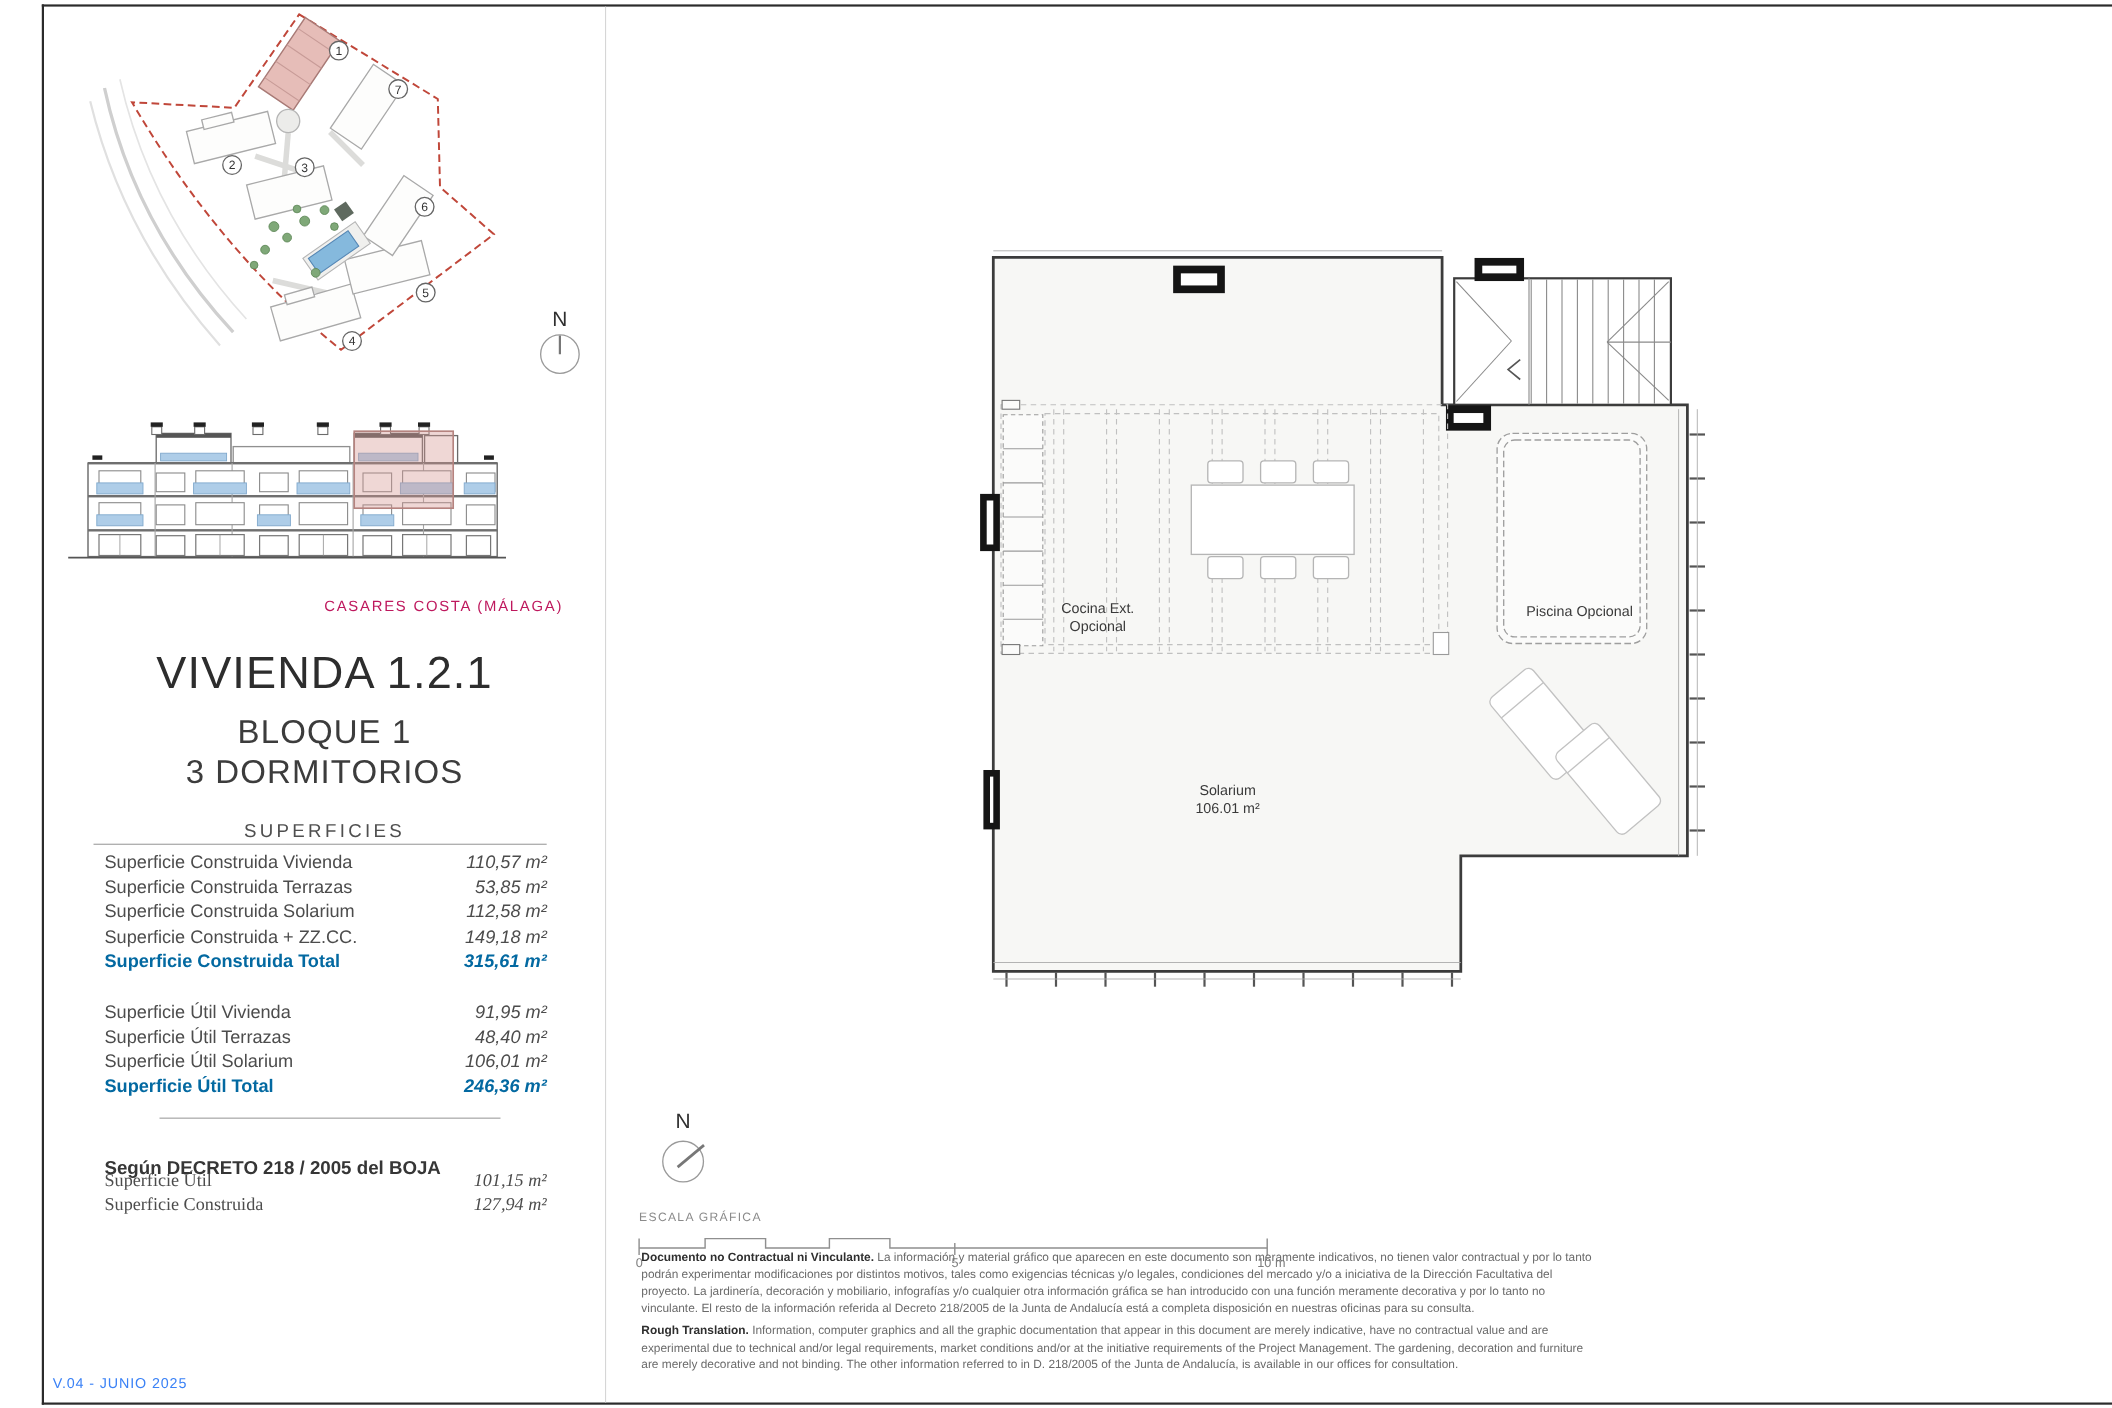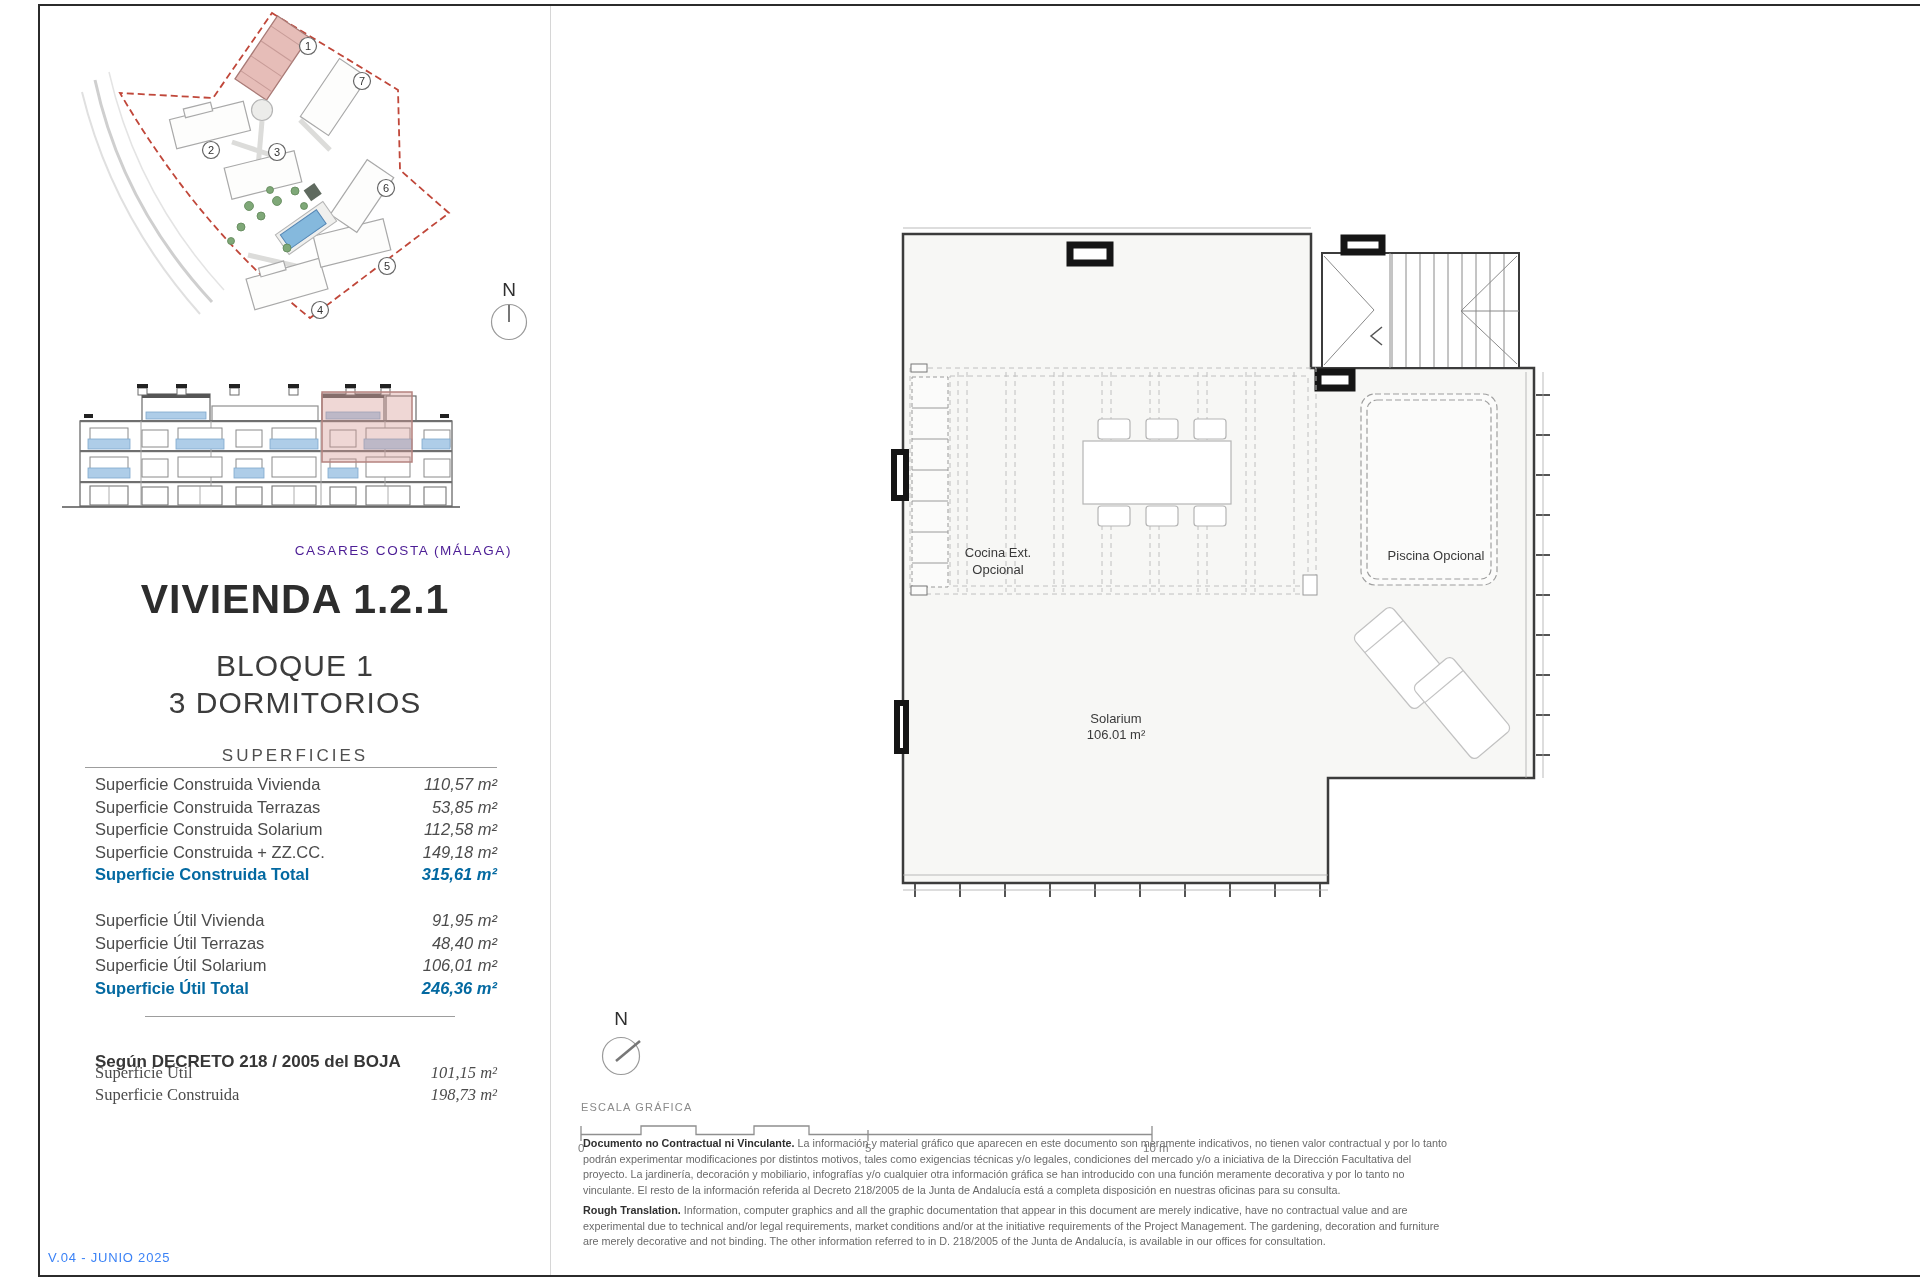--- a/index.html
+++ b/index.html
@@ -5,22 +5,22 @@
   html,body{margin:0;padding:0;background:#ffffff;}
   body{font-family:"Liberation Sans", sans-serif; color:#4a4a4a;}
   .page{position:relative;width:1920px;height:1280px;background:#ffffff;overflow:hidden;}
   .abs{position:absolute;}
   
   .frame-top{left:38px;top:4px;width:1882px;height:2px;background:#2b2b2b;}
   .frame-left{left:38px;top:4px;width:2px;height:1273px;background:#2b2b2b;}
   .frame-bottom{left:38px;top:1275px;width:1882px;height:2px;background:#2b2b2b;}
   .divider{left:550px;top:6px;width:1px;height:1269px;background:#d6d6d6;}
   
-  .caption{left:250px;top:543px;width:262px;text-align:right;font-size:13.5px;letter-spacing:1.6px;color:#4c1d95;}
-  .title{left:40px;top:576px;width:510px;text-align:center;font-size:41px;font-weight:bold;letter-spacing:1px;color:#2d2d2d;}
+  .caption{left:250px;top:543px;width:262px;text-align:right;font-size:13.5px;letter-spacing:1.6px;color:#be185d;}
+  .title{left:40px;top:588px;width:510px;text-align:center;font-size:41px;font-weight:normal;letter-spacing:1px;color:#2d2d2d;}
   .subtitle{left:40px;width:510px;text-align:center;font-size:30px;color:#3c3c3c;letter-spacing:1px;}
   .sub1{top:649px;} .sub2{top:686px;}
   .sup-head{left:40px;top:746px;width:510px;text-align:center;font-size:17px;letter-spacing:3px;color:#4f4f4f;}
   .rule{height:1px;background:#9d9d9d;}
   .rule1{left:85px;top:767px;width:412px;}
   .rule2{left:145px;top:1016px;width:310px;}
   .rows{left:95px;width:402px;font-size:16.5px;line-height:22.5px;color:#4c4c4c;}
   .rows1{top:773px;} .rows2{top:909px;} .rows3{top:1062px;line-height:21.5px;font-family:Liberation Serif, serif;}
   .srow{display:flex;justify-content:space-between;}
   .svalue{font-style:italic;}
@@ -301,21 +301,21 @@
   <div class="abs rule rule2"></div>
   <div class="abs decreto-head">Según DECRETO 218 / 2005 del BOJA</div>
 
   <div class="abs rows rows3">
     <div class="srow">
       <span class="slabel">Superficie Útil</span>
       <span class="svalue">101,15 m²</span>
     </div>
     <div class="srow">
       <span class="slabel">Superficie Construida</span>
-      <span class="svalue">198,73 m²</span>
+      <span class="svalue">127,94 m²</span>
     </div>
   </div>
 
   <svg class="abs" style="left:840px;top:200px;" width="740" height="720" viewBox="840 200 740 720">
 
     <path d="M903,234 L1311,234 L1311,368 L1534,368 L1534,778 L1328,778 L1328,883 L903,883 Z" fill="#f7f7f5" stroke="#3c3c3c" stroke-width="2.5"></path>
     <line x1="903" y1="228" x2="1311" y2="228" stroke="#aaa" stroke-width="0.8"></line>
     <line x1="903" y1="875" x2="1328" y2="875" stroke="#aaa" stroke-width="0.8"></line>
     <line x1="1526" y1="372" x2="1526" y2="778" stroke="#aaa" stroke-width="0.8"></line>
 

